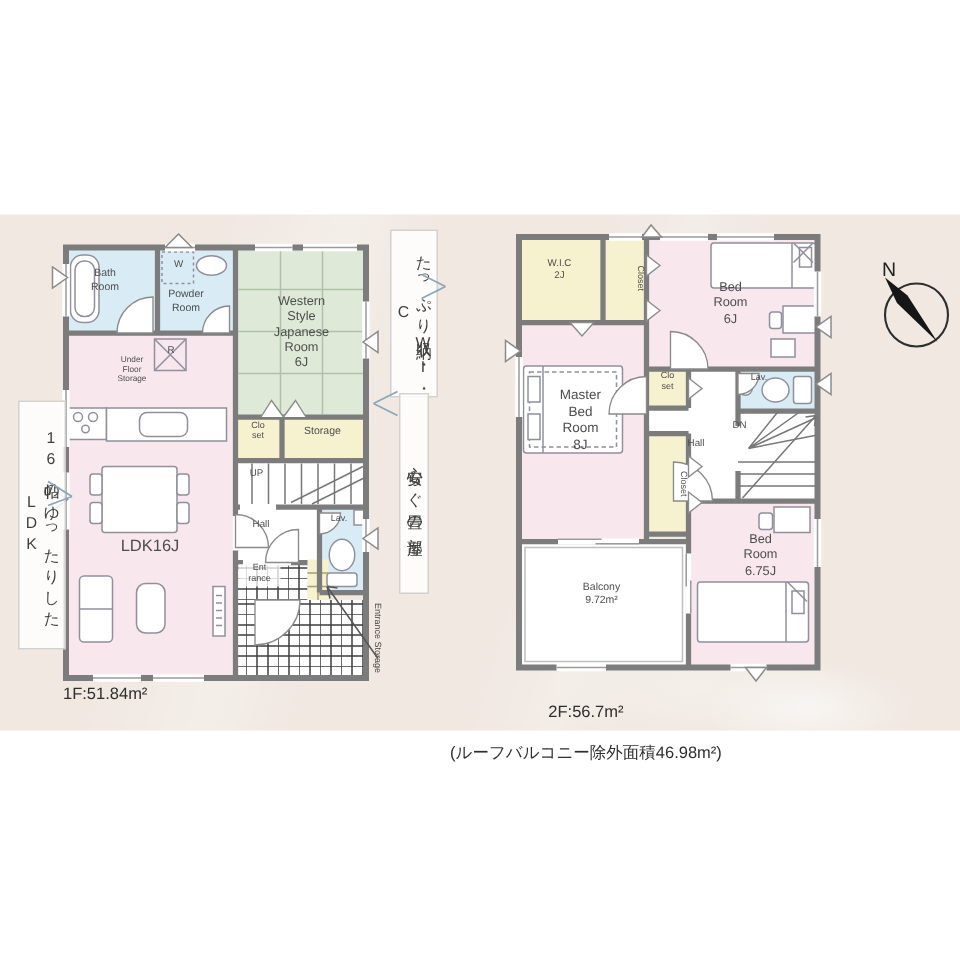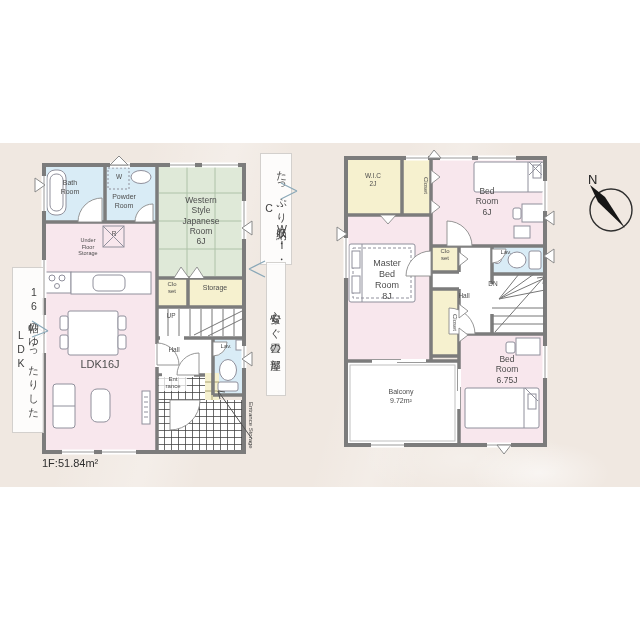--- a/index.html
+++ b/index.html
@@ -237,20 +237,24 @@
       <div class="lbl" style="left:139px;top:124px;width:20px;font-size:6.5px;">DN</div>
       <div class="lbl vside" style="left:88px;top:140px;width:26px;height:54px;font-size:6px;">Closet</div>
       <div class="lbl" style="left:28px;top:232px;width:58px;font-size:7px;">Balcony
 9.72m²</div>
       <div class="lbl" style="left:132px;top:198px;width:62px;font-size:8.5px;">Bed
 Room
 6.75J</div>
     </div>
 
     <div class="area-lbl" style="left:42px;top:314px;">1F:51.84m²</div>
+    <div class="area-lbl" style="left:300px;top:313px;">
+      <span>2F:56.7m²</span><br>
+      <span>(ルーフバルコニー除外面積46.98m²)</span>
+    </div>
 
     <div class="callout vtext" style="left:12px;top:124px;height:158px;">16帖のゆったりしたLDK</div>
     <svg class="ovl" style="left:32px;top:176px;" width="18" height="20" viewBox="0 0 18 20">
       <path d="M0,2 L16,12 M0,18 L16,12" stroke="#8aa8b8" stroke-width="1.2" fill="none"></path>
     </svg>
     <div class="callout vtext" style="left:260px;top:10px;height:104px;">たっぷり収納W・I・C</div>
     <svg class="ovl" style="left:281px;top:38px;" width="18" height="20" viewBox="0 0 18 20">
       <path d="M0,2 L16,10 M0,18 L16,10" stroke="#8aa8b8" stroke-width="1.2" fill="none"></path>
     </svg>
     <div class="callout vtext" style="left:266px;top:119px;height:126px;">心安らぐ畳の部屋</div>

